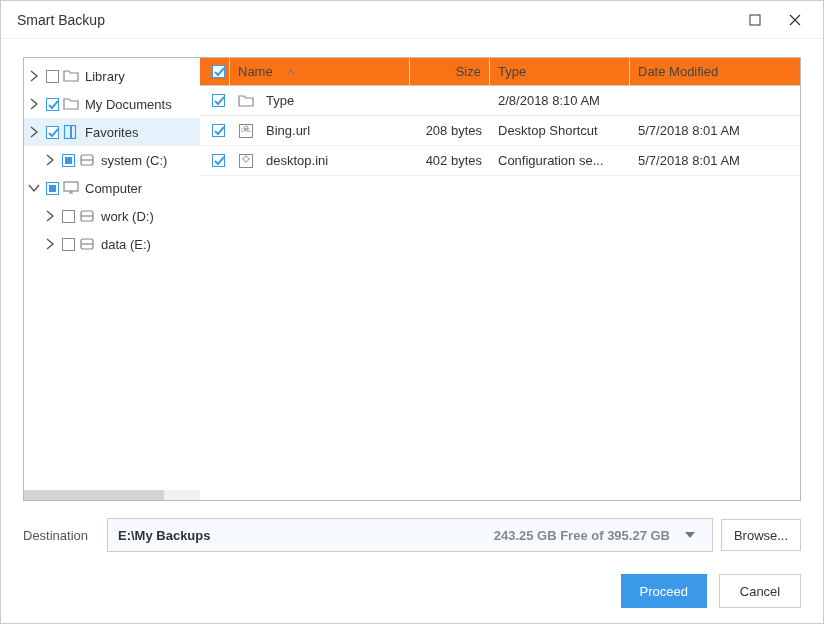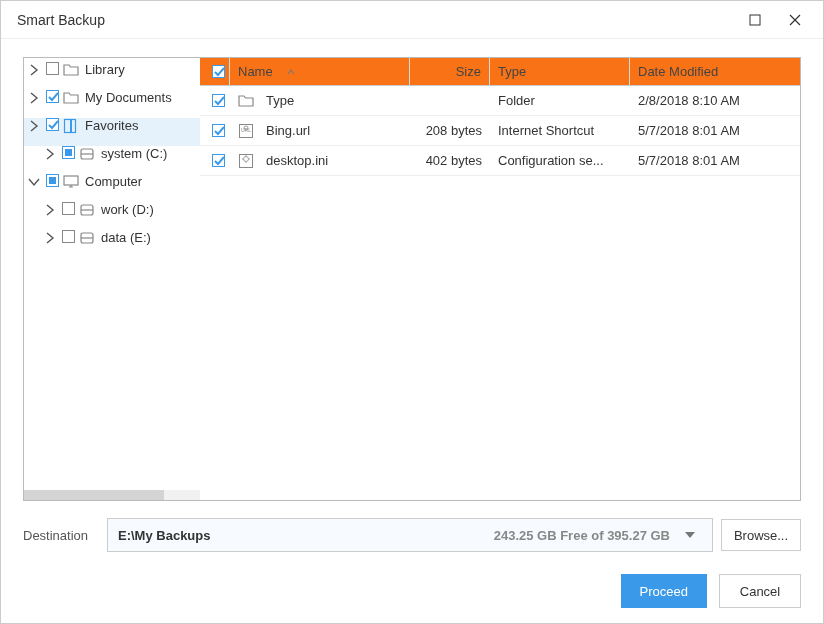--- a/index.html
+++ b/index.html
@@ -57,20 +57,21 @@
     overflow: hidden;
   }
   .tree {
     flex: 1;
     padding: 4px 0;
     overflow-y: auto;
     overflow-x: hidden;
   }
   .tree-row {
     display: flex;
+    align-items: center;
     height: 28px;
     padding-left: 2px;
     white-space: nowrap;
     cursor: default;
   }
   .tree-row.selected {
     background: #e6f2fb;
   }
   .arrow {
     width: 16px;
@@ -476,41 +477,40 @@
               </div>
               <div class="fcell fc-name">
                 <span class="node-icon">
                   <svg width="16" height="16">
                     <use href="#ico-folder"></use>
                   </svg>
                 </span>
                 <span>Type</span>
               </div>
               <div class="fcell fc-size"></div>
-              <div class="fcell fc-type">Folder</div>
               <div class="fcell fc-date">2/8/2018 8:10 AM</div>
             </div>
             <div class="file-row">
               <div class="fcell fc-check">
                 <span class="cb checked">
                   <svg width="11" height="11">
                     <use href="#ico-check"></use>
                   </svg>
                 </span>
               </div>
               <div class="fcell fc-name">
                 <span class="node-icon">
                   <svg width="16" height="16">
                     <use href="#ico-url"></use>
                   </svg>
                 </span>
                 <span>Bing.url</span>
               </div>
               <div class="fcell fc-size">208 bytes</div>
-              <div class="fcell fc-type">Internet Shortcut</div>
+              <div class="fcell fc-type">Desktop Shortcut</div>
               <div class="fcell fc-date">5/7/2018 8:01 AM</div>
             </div>
             <div class="file-row">
               <div class="fcell fc-check">
                 <span class="cb checked">
                   <svg width="11" height="11">
                     <use href="#ico-check"></use>
                   </svg>
                 </span>
               </div>

